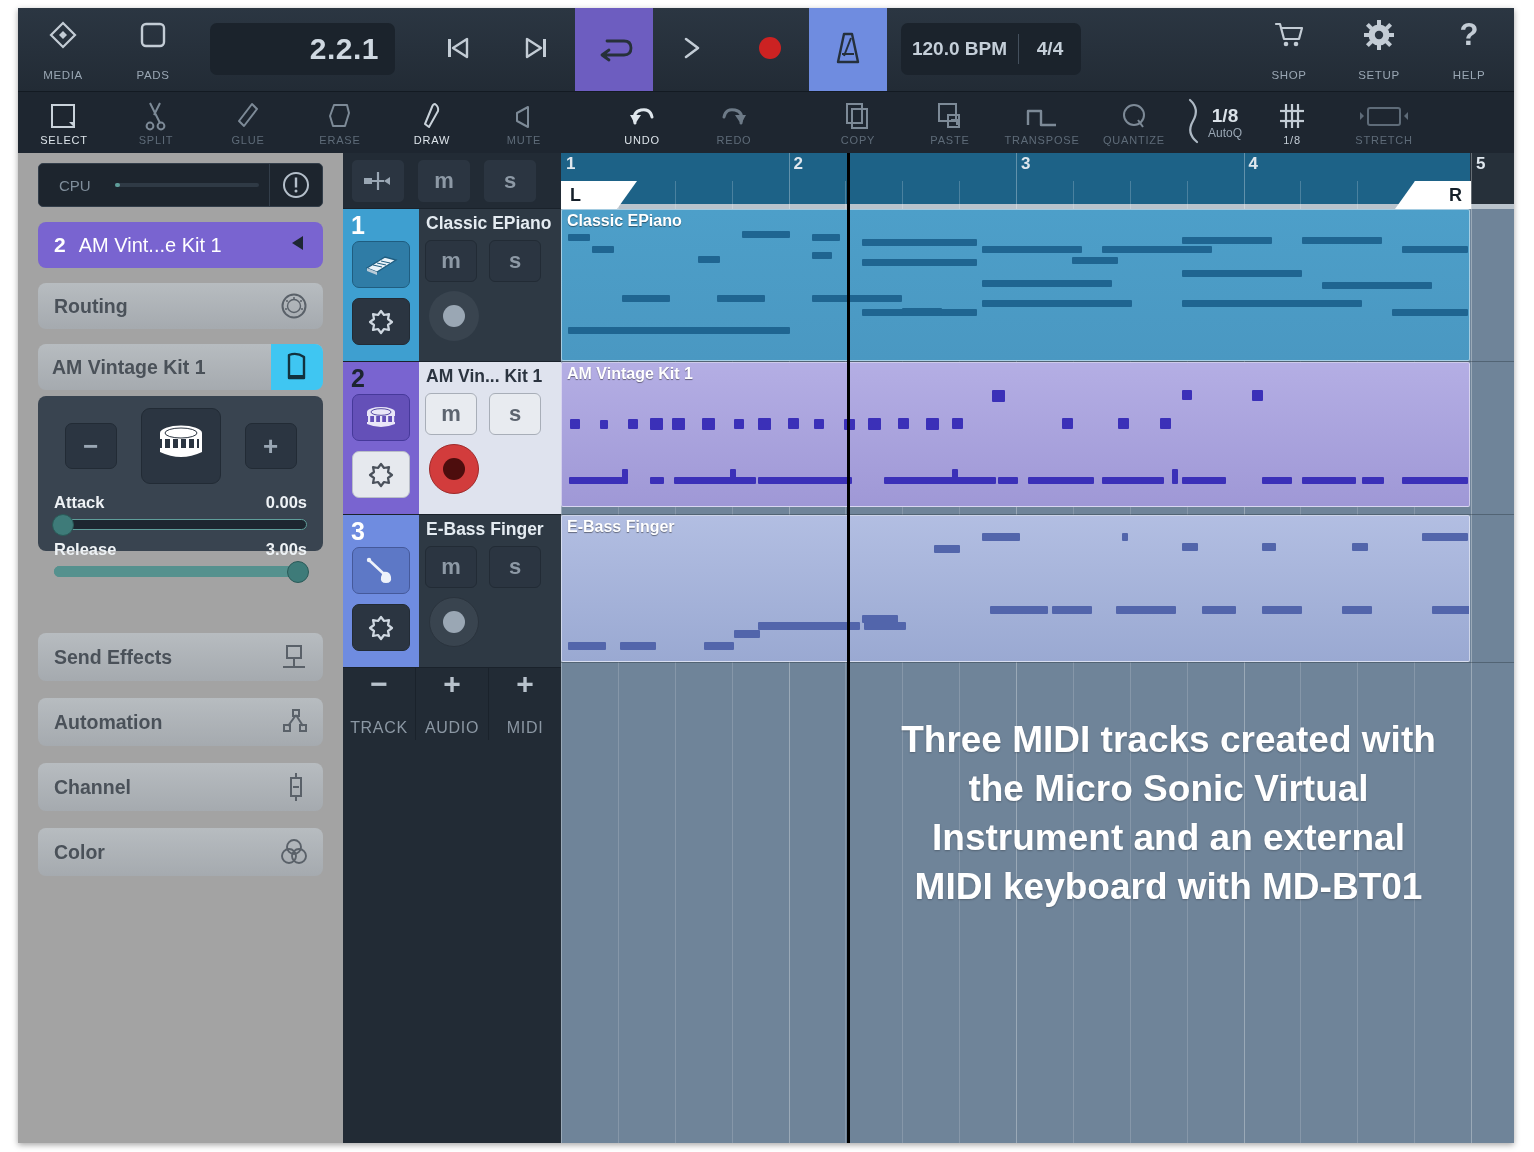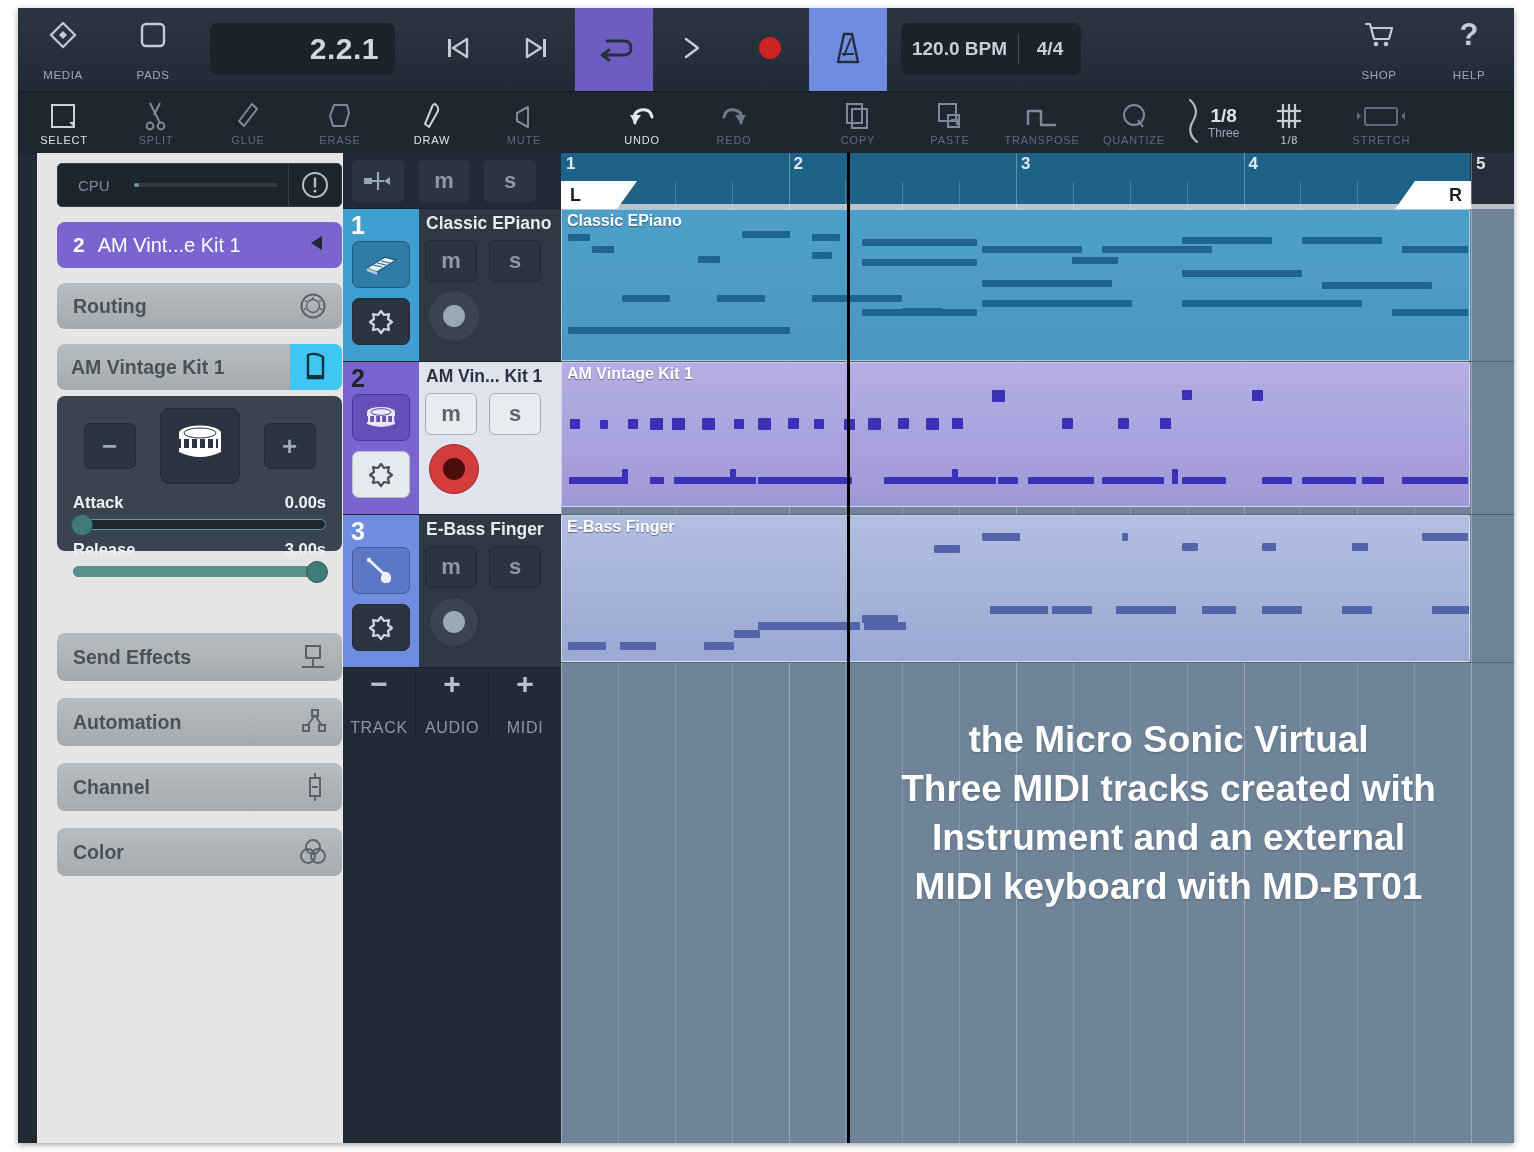--- a/index.html
+++ b/index.html
@@ -41,21 +41,21 @@
   .tool .tlbl{font-size:11px;letter-spacing:.8px;margin-top:3px;color:#5e6b78;}
   .tool.on .tlbl{color:#dde4ea;}
   .tool .tico{height:30px;display:flex;align-items:flex-end;justify-content:center;}
   #autoq{display:flex;align-items:center;height:62px;padding:0 4px;}
   #autoq .qtxt{display:flex;flex-direction:column;align-items:center;margin-left:2px;}
   #autoq .q1{color:#dbe2e9;font-size:19px;font-weight:bold;line-height:19px;}
   #autoq .q2{color:#9aa7b4;font-size:12px;margin-top:1px;}
   .tool.snap .tlbl{color:#c3ccd5;}
 
   
-  #inspector{position:absolute;left:0;top:145px;width:325px;height:990px;background:#e5e5e5;margin-left:19px;}
+  #inspector{position:absolute;left:0;top:145px;width:325px;height:990px;background:#a3a3a3;}
   #cpuBox{position:absolute;left:20px;top:10px;width:285px;height:44px;background:#1d252e;
     border:1px solid #333e4a;border-radius:5px;display:flex;align-items:center;box-sizing:border-box;}
   #cpuBox .cpulbl{color:#7f8d9a;font-size:15px;margin-left:20px;width:56px;}
   #cpuBox .cputrack{flex:1;height:4px;background:#2f3a45;border-radius:2px;margin-right:10px;position:relative;}
   #cpuBox .cpufill{position:absolute;left:0;top:0;height:4px;width:5px;background:#5f9e9a;border-radius:2px;}
   #cpuBox .cpudiv{width:1px;height:42px;background:#333e4a;}
   #cpuBox .cpuwarn{width:52px;display:flex;align-items:center;justify-content:center;}
 
   .ins-row{position:absolute;left:20px;width:285px;height:46px;border-radius:8px;
     display:flex;align-items:center;box-sizing:border-box;}
@@ -249,20 +249,41 @@
       <div class="tb-ico">
         <svg width="32" height="30" viewBox="0 0 32 30">
             <path d="M3 4 L7 4 L11 19 L26 19 L29 8 L9 8" fill="none" stroke="#c3ccd5" stroke-width="2.2" stroke-linejoin="round" stroke-linecap="round"></path>
             <circle cx="13" cy="24" r="2.3" fill="#c3ccd5"></circle>
             <circle cx="23" cy="24" r="2.3" fill="#c3ccd5"></circle>
           </svg>
       </div>
       <div class="lbl">SHOP</div>
     </div>
 
+    <div class="tb-btn">
+      <div class="tb-ico">
+        <svg width="30" height="30" viewBox="0 0 30 30">
+            <g fill="#c3ccd5">
+              <circle cx="15" cy="15" r="10.5"></circle>
+            </g>
+            <circle cx="15" cy="15" r="4.2" fill="#2b3642"></circle>
+            <g fill="#c3ccd5">
+              <rect x="13" y="0" width="4" height="6"></rect>
+              <rect x="13" y="24" width="4" height="6"></rect>
+              <rect x="0" y="13" width="6" height="4"></rect>
+              <rect x="24" y="13" width="6" height="4"></rect>
+              <rect x="3.5" y="3.5" width="4" height="6" transform="rotate(-45 5.5 6.5)"></rect>
+              <rect x="22.5" y="20.5" width="4" height="6" transform="rotate(-45 24.5 23.5)"></rect>
+              <rect x="22.5" y="3.5" width="4" height="6" transform="rotate(45 24.5 6.5)"></rect>
+              <rect x="3.5" y="20.5" width="4" height="6" transform="rotate(45 5.5 23.5)"></rect>
+            </g>
+          </svg>
+      </div>
+      <div class="lbl">SETUP</div>
+    </div>
 
     <div class="tb-btn">
       <div class="tb-ico">
         <svg width="30" height="32" viewBox="0 0 30 32">
             <text x="15" y="26" text-anchor="middle" font-family="Liberation Sans" font-size="31" font-weight="bold" fill="#c3ccd5">?</text>
           </svg>
       </div>
       <div class="lbl">HELP</div>
     </div>
 
@@ -392,21 +413,21 @@
     </div>
 
     <div id="autoq">
       <span>
         <svg width="22" height="48" viewBox="0 0 22 48">
             <path d="M6 3 Q16 12 9 24 Q2 36 13 45" fill="none" stroke="#aeb9c4" stroke-width="2.2" stroke-linecap="round"></path>
           </svg>
       </span>
       <span class="qtxt">
         <span class="q1">1/8</span>
-        <span class="q2">Three</span>
+        <span class="q2">AutoQ</span>
       </span>
     </div>
 
     <div class="tool snap">
       <div class="tico">
         <svg width="30" height="30" viewBox="0 0 30 30">
             <g stroke="#c3ccd5" stroke-width="2.2">
               <line x1="9" y1="3" x2="9" y2="27"></line>
               <line x1="15" y1="3" x2="15" y2="27"></line>
               <line x1="21" y1="3" x2="21" y2="27"></line>
@@ -890,21 +911,21 @@
           <div class="note" style="left: 870px; top: 90px; width: 40px; height: 8px; background: rgb(82, 101, 171);"></div>
         </div>
         <div style="position: absolute; left: 0px; width: 953px; height: 1px; background: rgba(30, 40, 50, 0.35); top: 152px;"></div>
         <div style="position: absolute; left: 0px; width: 953px; height: 1px; background: rgba(30, 40, 50, 0.35); top: 305px;"></div>
         <div style="position: absolute; left: 0px; width: 953px; height: 1px; background: rgba(30, 40, 50, 0.35); top: 453px;"></div>
       </div>
 
     <div id="playhead"></div>
 
     <div id="caption">
+        <div>Three MIDI tracks created with</div>
         <div>the Micro Sonic Virtual</div>
-        <div>Three MIDI tracks created with</div>
         <div>Instrument and an external</div>
         <div>MIDI keyboard with MD-BT01</div>
       </div>
 
   </div>
 
 </div>
 
 </body></html>

